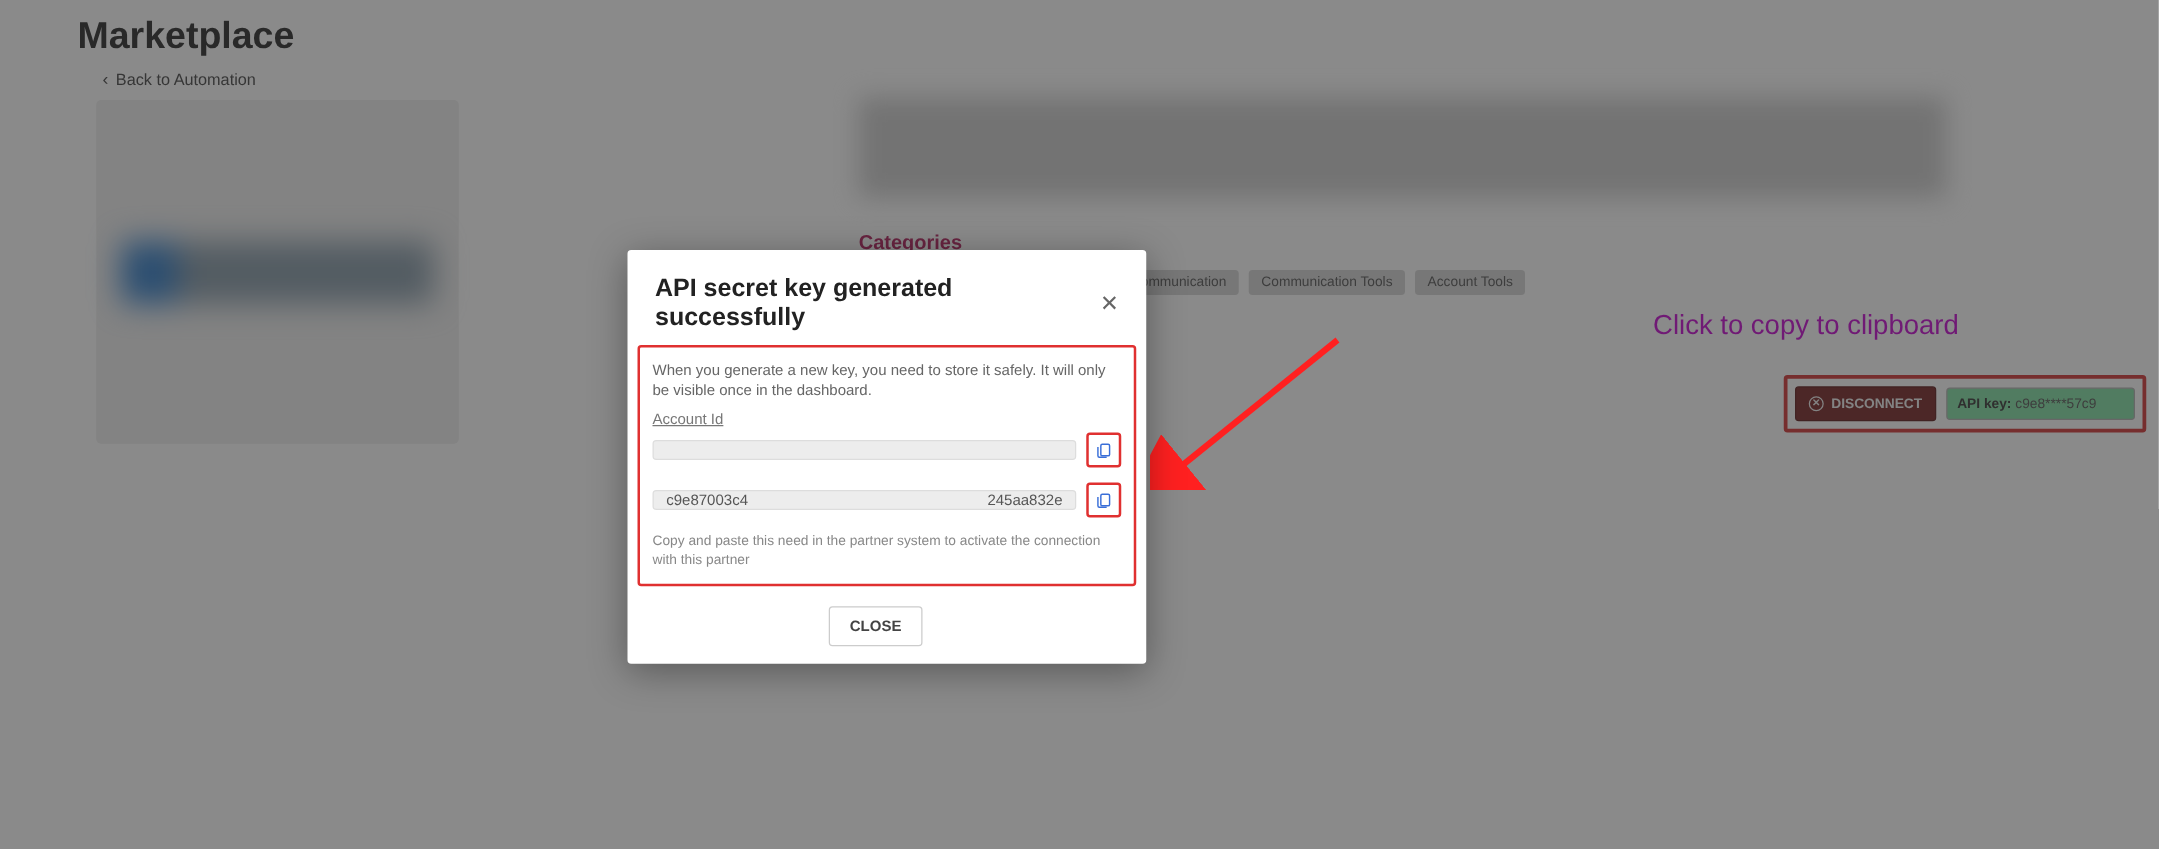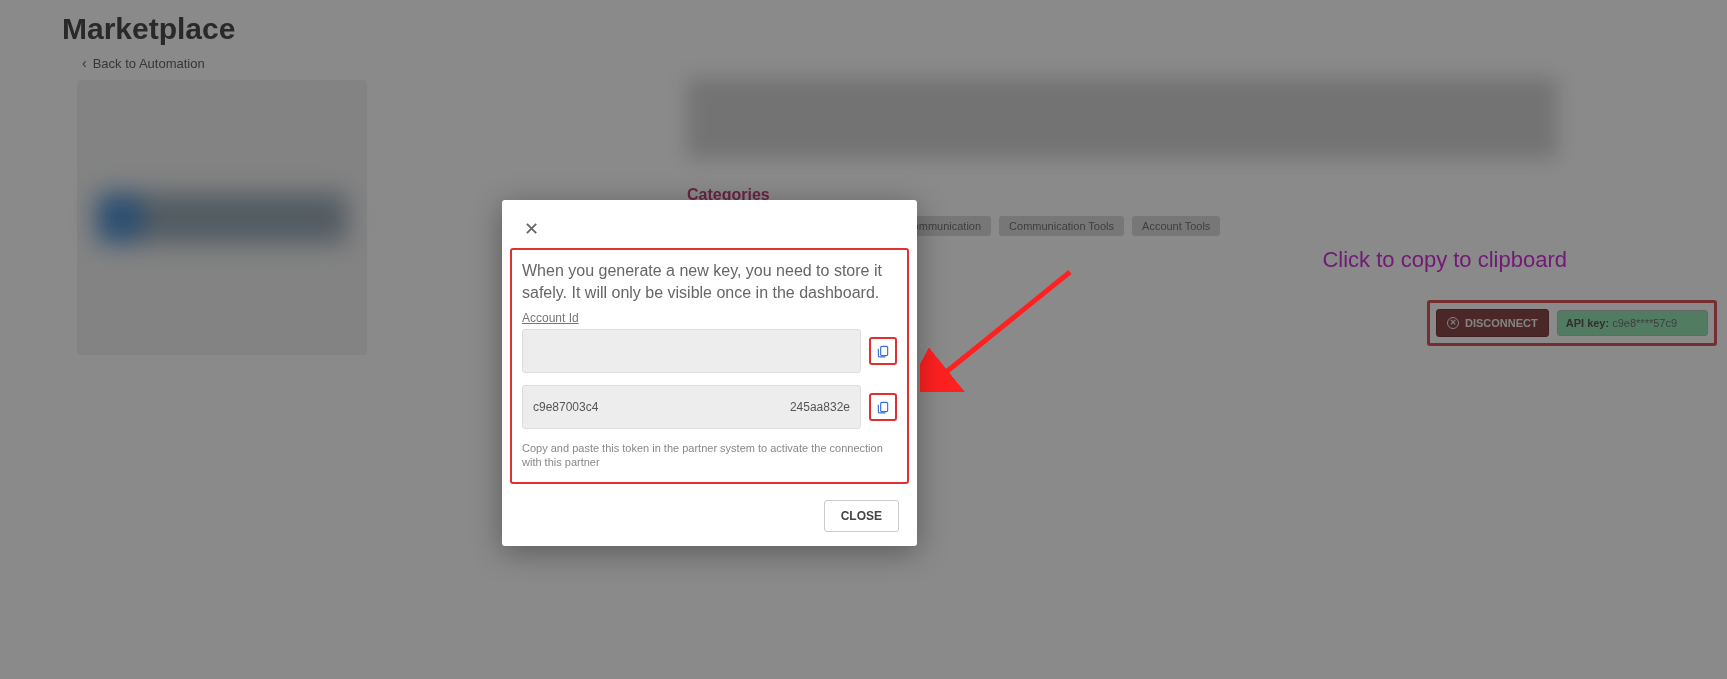--- a/index.html
+++ b/index.html
@@ -186,40 +186,40 @@
   cursor: pointer;
   line-height: 1;
 }
 .modal-body {
   margin: 0 8px 8px 8px;
   border: 2.5px solid #e03030;
   border-radius: 3px;
   padding: 10px 10px 12px 10px;
 }
 .modal-desc {
-  font-size: 16px;
+  font-size: 12px;
   color: #666;
   line-height: 1.35;
   margin-bottom: 8px;
 }
 .field-label {
   font-size: 12px;
   color: #777;
   margin-bottom: 4px;
   text-decoration: underline;
 }
 .input-row {
   display: flex;
   align-items: center;
   gap: 8px;
   margin-bottom: 12px;
 }
 .text-input {
   flex: 1;
-  height: 44px;
+  height: 16px;
   background: #ededed;
   border: 1px solid #ddd;
   border-radius: 3px;
   padding: 0 10px;
   font-size: 12px;
   color: #555;
   display: flex;
   align-items: center;
   justify-content: space-between;
 }
@@ -235,21 +235,21 @@
   background: #fff;
 }
 .copy-btn svg { width: 14px; height: 14px; }
 .helper {
   font-size: 11px;
   color: #888;
   line-height: 1.3;
 }
 .modal-foot {
   display: flex;
-  justify-content: flex-end;
+  justify-content: center;
   padding: 8px 18px 0 0;
 }
 .close-btn {
   background: #fff;
   border: 1px solid #ccc;
   color: #444;
   font-size: 12px;
   font-weight: 700;
   padding: 8px 16px;
   border-radius: 3px;
@@ -303,20 +303,21 @@
   <defs>
     <marker id="ah" markerWidth="14" markerHeight="12" refX="2" refY="6" orient="auto">
       <path d="M0,0 L14,6 L0,12 Z" fill="#ff2020"></path>
     </marker>
   </defs>
   <line x1="150" y1="10" x2="20" y2="115" stroke="#ff2020" stroke-width="5" marker-end="url(#ah)"></line>
 </svg>
 
 <div class="modal">
   <div class="modal-head">
+    <div class="modal-title">API secret key generated successfully</div>
     <div class="modal-close">
       <span>✕</span>
     </div>
   </div>
 
   <div class="modal-body">
     <div class="modal-desc">When you generate a new key, you need to store it safely. It will only be visible once in the dashboard.</div>
 
     <div class="field-label">Account Id</div>
     <div class="input-row">
@@ -337,19 +338,19 @@
         <span>245aa832e</span>
       </div>
       <div class="copy-btn">
         <svg viewBox="0 0 24 24" fill="none" stroke="#3a6fd8" stroke-width="2">
           <rect x="8" y="4" width="12" height="16" rx="2"></rect>
           <path d="M4 8 v12 a2 2 0 0 0 2 2 h10"></path>
         </svg>
       </div>
     </div>
 
-    <div class="helper">Copy and paste this token in the partner system to activate the connection with this partner</div>
+    <div class="helper">Copy and paste this need in the partner system to activate the connection with this partner</div>
   </div>
 
   <div class="modal-foot">
     <button class="close-btn">CLOSE</button>
   </div>
 </div>
 
 </body></html>

